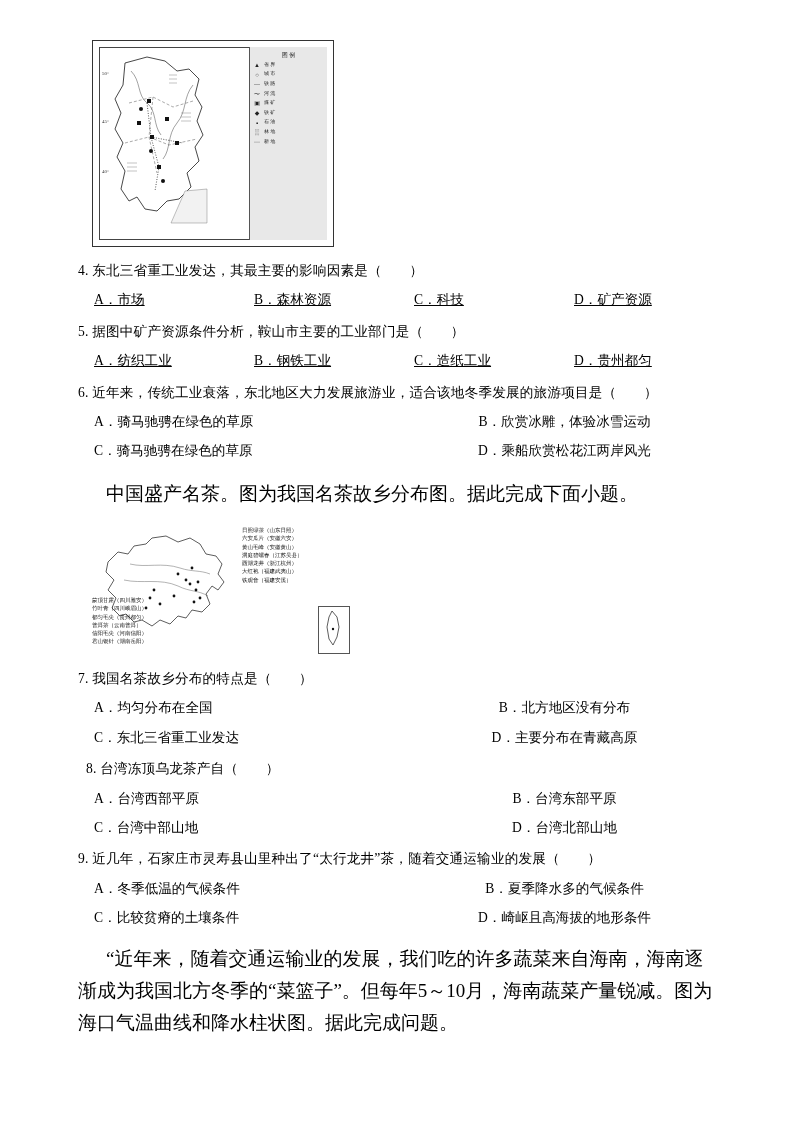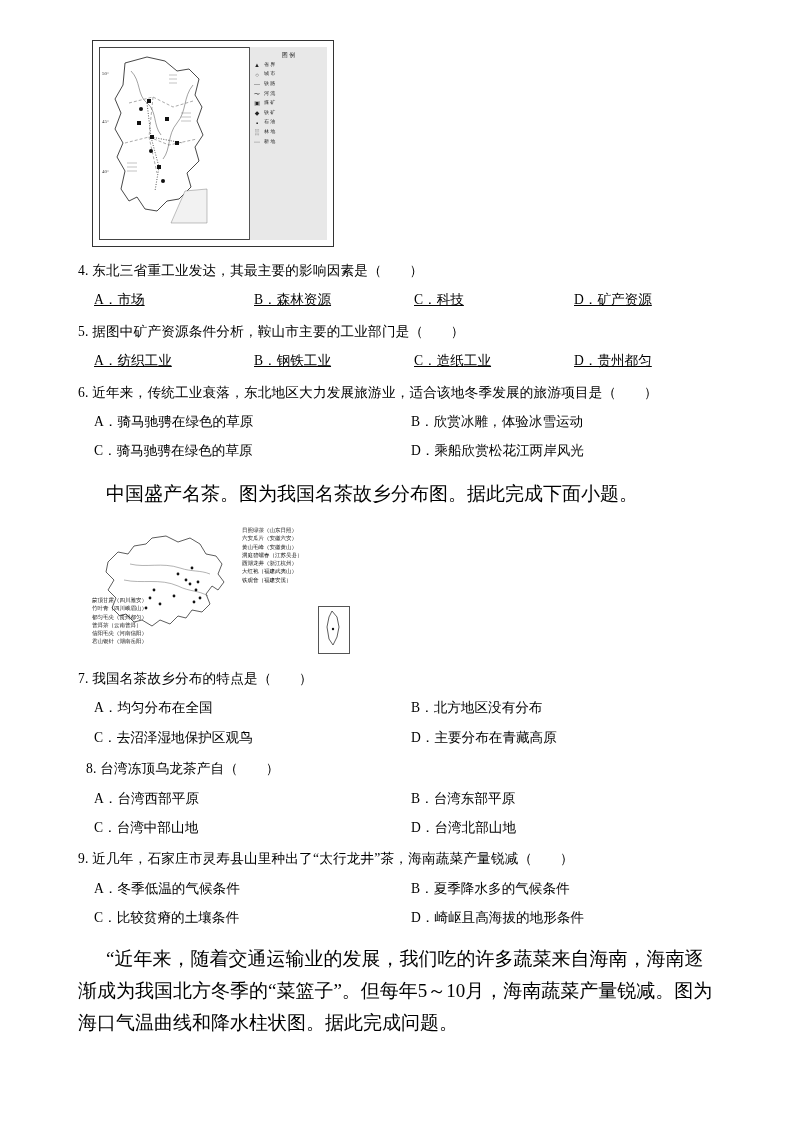--- a/index.html
+++ b/index.html
@@ -67,20 +67,21 @@
     width: 25%;
   }
   .opts.two > div {
     width: 50%;
   }
   .opts.two > div:first-child {
     padding-left: 16px;
   }
   .opts.two > div:last-child {
     padding-left: 10px;
+    text-align: center;
   }
   .opts.four > div {
     padding-left: 16px;
     text-decoration: underline;
   }
   .opts.four > div:first-child {
     padding-left: 16px;
   }
   .intro {
     font-size: 19px;
@@ -360,40 +361,40 @@
 
     <div class="q">
       <span class="q-num">7.</span>
       <span>我国名茶故乡分布的特点是（　　）</span>
     </div>
     <div class="opts two">
       <div>A．均匀分布在全国</div>
       <div>B．北方地区没有分布</div>
     </div>
     <div class="opts two">
-      <div>C．去沼泽湿地保护区观鸟</div>
+      <div>C．东北三省重工业发达</div>
       <div>D．主要分布在青藏高原</div>
     </div>
 
     <div class="q" style="padding-left:8px;">
       <span class="q-num">8.</span>
       <span>台湾冻顶乌龙茶产自（　　）</span>
     </div>
     <div class="opts two">
       <div>A．台湾西部平原</div>
       <div>B．台湾东部平原</div>
     </div>
     <div class="opts two">
       <div>C．台湾中部山地</div>
       <div>D．台湾北部山地</div>
     </div>
 
     <div class="q">
       <span class="q-num">9.</span>
-      <span>近几年，石家庄市灵寿县山里种出了“太行龙井”茶，海南蔬菜产量锐减（　　）</span>
+      <span>近几年，石家庄市灵寿县山里种出了“太行龙井”茶，随着交通运输业的发展（　　）</span>
     </div>
     <div class="opts two">
       <div>A．冬季低温的气候条件</div>
       <div>B．夏季降水多的气候条件</div>
     </div>
     <div class="opts two">
       <div>C．比较贫瘠的土壤条件</div>
       <div>D．崎岖且高海拔的地形条件</div>
     </div>
 

